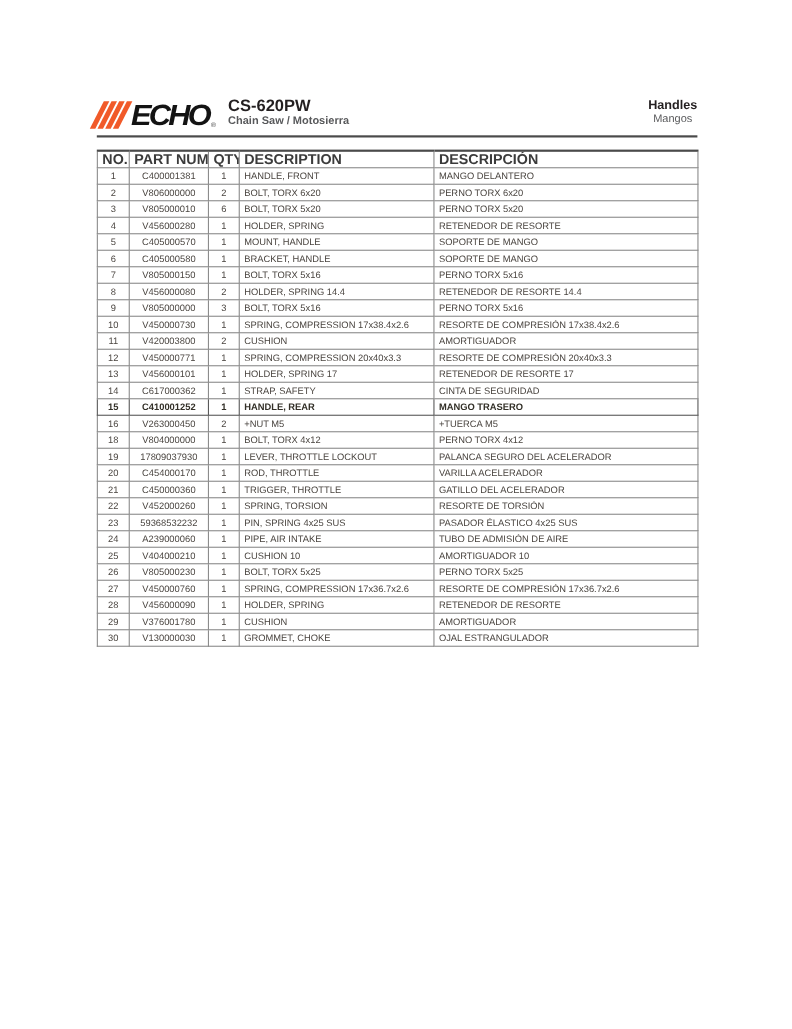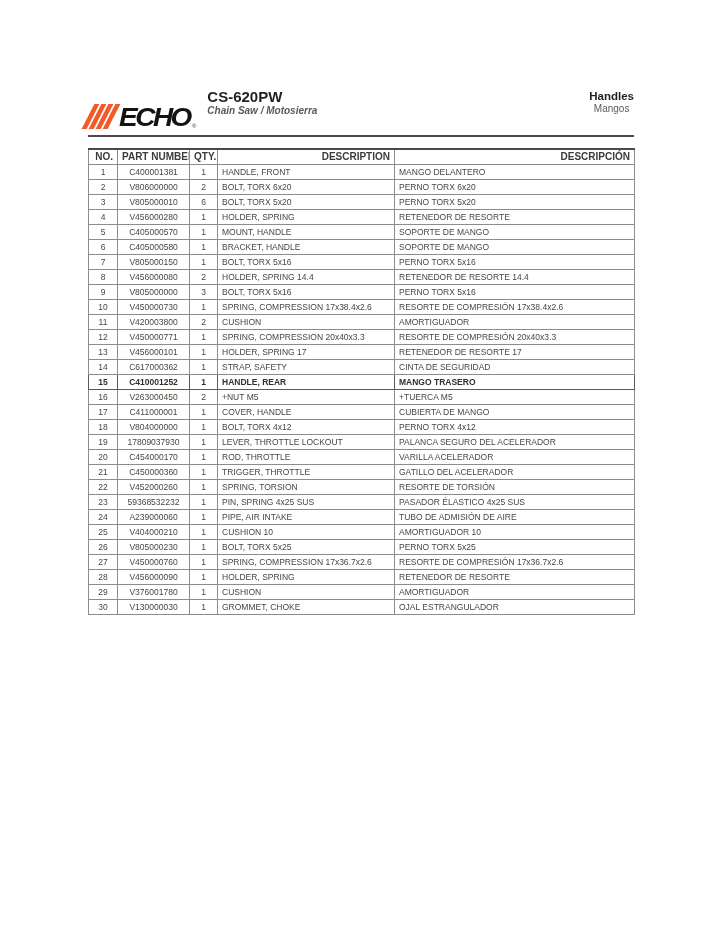--- a/index.html
+++ b/index.html
@@ -19,21 +19,21 @@
   .header {
     display: flex;
     justify-content: space-between;
     align-items: flex-start;
   }
   .brand-group { display: flex; align-items: flex-start; }
   .logo {
     display: flex;
     align-items: flex-end;
     height: 27px;
-    margin-top: 14px;
+    margin-top: 2px;
   }
   .stripes { display: flex; align-items: stretch; height: 25px; margin-right: 3px; }
   .stripe {
     width: 4.5px; height: 25px;
     background: #f15a29;
     transform: skewX(-27deg);
     margin-right: 2.5px;
   }
   .brand-text {
     font-size: 28px;
@@ -55,21 +55,20 @@
     font-size: 15px;
     font-weight: bold;
     color: #231f20;
     line-height: 16px;
   }
   .model-subtitle {
     font-size: 10px;
     font-weight: bold;
     color: #58595b;
     line-height: 12px;
-    font-style: italic;
   }
   .section-block { text-align: center; margin-top: 2px; }
   .section-title {
     font-size: 11.5px;
     font-weight: bold;
     color: #231f20;
     line-height: 13px;
   }
   .section-subtitle {
     font-size: 10px;
@@ -99,24 +98,24 @@
     border: 1px solid #8c8c8c;
     font-size: 8.5px;
     line-height: 10px;
     padding: 2px 4px;
     color: #4a4540;
     white-space: nowrap;
     overflow: hidden;
   }
   table.parts thead th {
     border-top: 2px solid #4a4a4a;
-    font-size: 10px;
+    font-size: 13px;
     font-weight: bold;
     color: #3b3b3b;
-    text-align: right;
+    text-align: left;
   }
   th.center, td.center { text-align: center; }
   tr.row-bold td {
     font-weight: bold;
     color: #333028;
     border: 1.4px solid #5a5a5a;
   }
   td.indent { padding-left: 11px; }
 </style>
 </head>
@@ -273,27 +272,20 @@
     <td>MANGO TRASERO</td>
   </tr>
         <tr>
     <td class="center">16</td>
     <td class="center">V263000450</td>
     <td class="center">2</td>
     <td class="indent">+NUT M5</td>
     <td class="indent">+TUERCA M5</td>
   </tr>
         <tr>
-    <td class="center">17</td>
-    <td class="center">C411000001</td>
-    <td class="center">1</td>
-    <td>COVER, HANDLE</td>
-    <td>CUBIERTA DE MANGO</td>
-  </tr>
-        <tr>
     <td class="center">18</td>
     <td class="center">V804000000</td>
     <td class="center">1</td>
     <td>BOLT, TORX 4x12</td>
     <td>PERNO TORX 4x12</td>
   </tr>
         <tr>
     <td class="center">19</td>
     <td class="center">17809037930</td>
     <td class="center">1</td>

